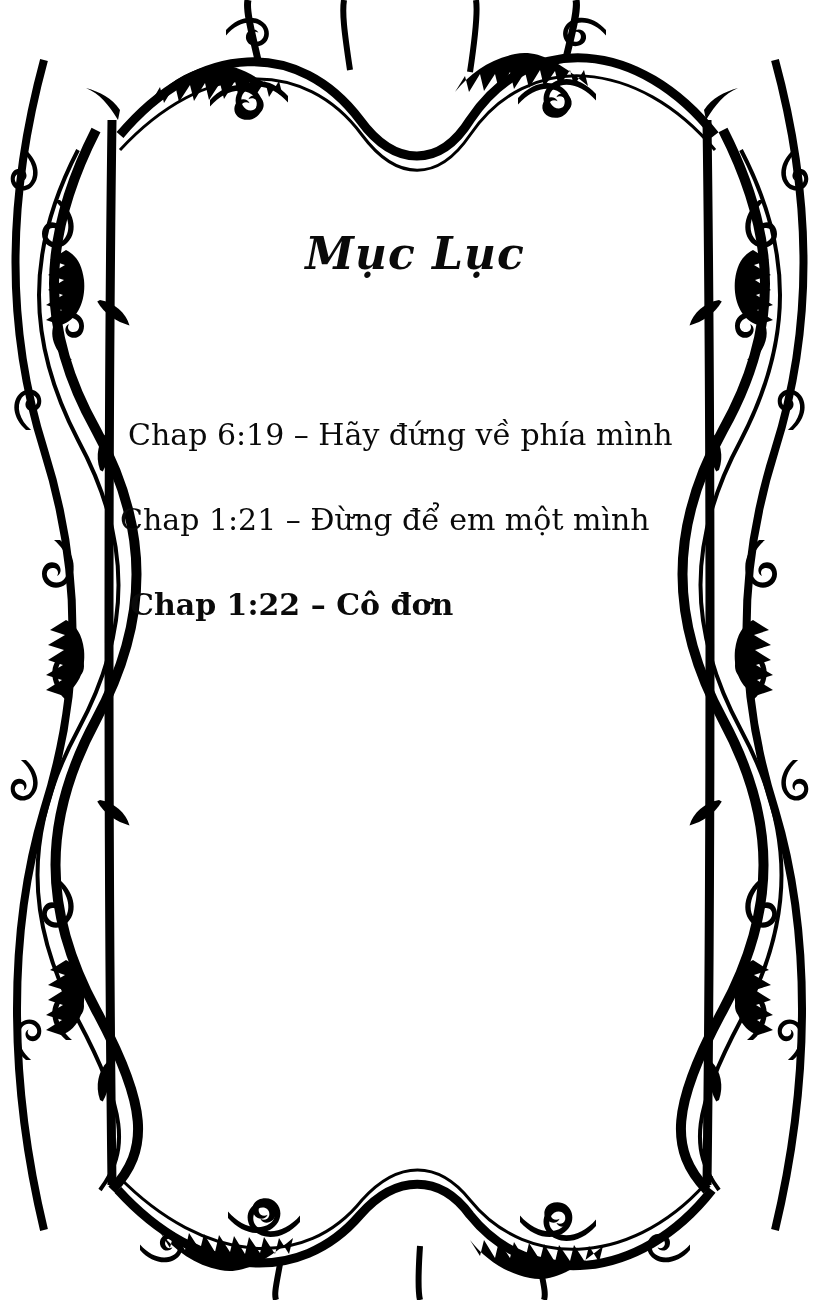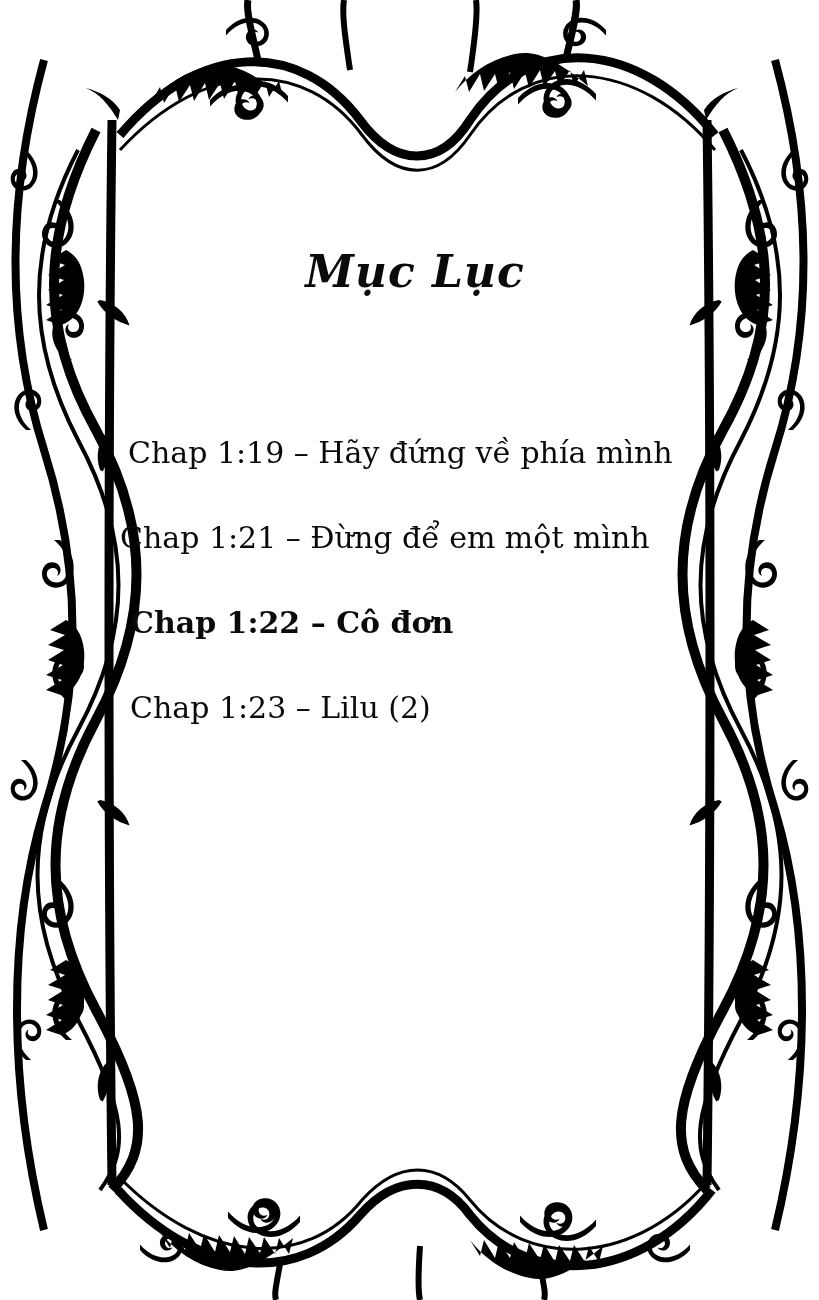--- a/index.html
+++ b/index.html
@@ -24,21 +24,21 @@
   .border-art {
     position: absolute;
     inset: 0;
     width: 819px;
     height: 1300px;
     pointer-events: none;
   }
   .content {
     position: absolute;
     left: 120px;
-    top: 146px;
+    top: 128px;
     width: 590px;
     height: 1060px;
     background: transparent;
   }
   .toc-title {
     text-align: center;
     font-family: "DejaVu Serif", serif;
     font-weight: bold;
     font-style: italic;
     font-size: 44px;
@@ -274,20 +274,19 @@
     <g>
       <path d="M118,120 C108,104 100,94 86,88 C100,92 112,98 120,110 Z" fill="#000"></path>
       <path d="M706,120 C716,104 724,94 738,88 C724,92 712,98 704,110 Z" fill="#000"></path>
     </g>
   </svg>
 
   <div class="content">
     <h1 class="toc-title">Mục Lục</h1>
 
     <ul class="toc-list">
-      <li class="toc-item indent-0">Chap 1:19 – Hãy đứng về  phía mình</li>
+      <li class="toc-item indent-0">Chap 6:19 – Hãy đứng về  phía mình</li>
       <li class="toc-item indent-2">Chap 1:21 –  Đừng để em một mình</li>
       <li class="toc-item indent-3">Chap 1:22 – Cô đơn</li>
-      <li class="toc-item indent-4">Chap 1:23 – Lilu (2)</li>
     </ul>
   </div>
 
 </div>
 
 </body></html>

